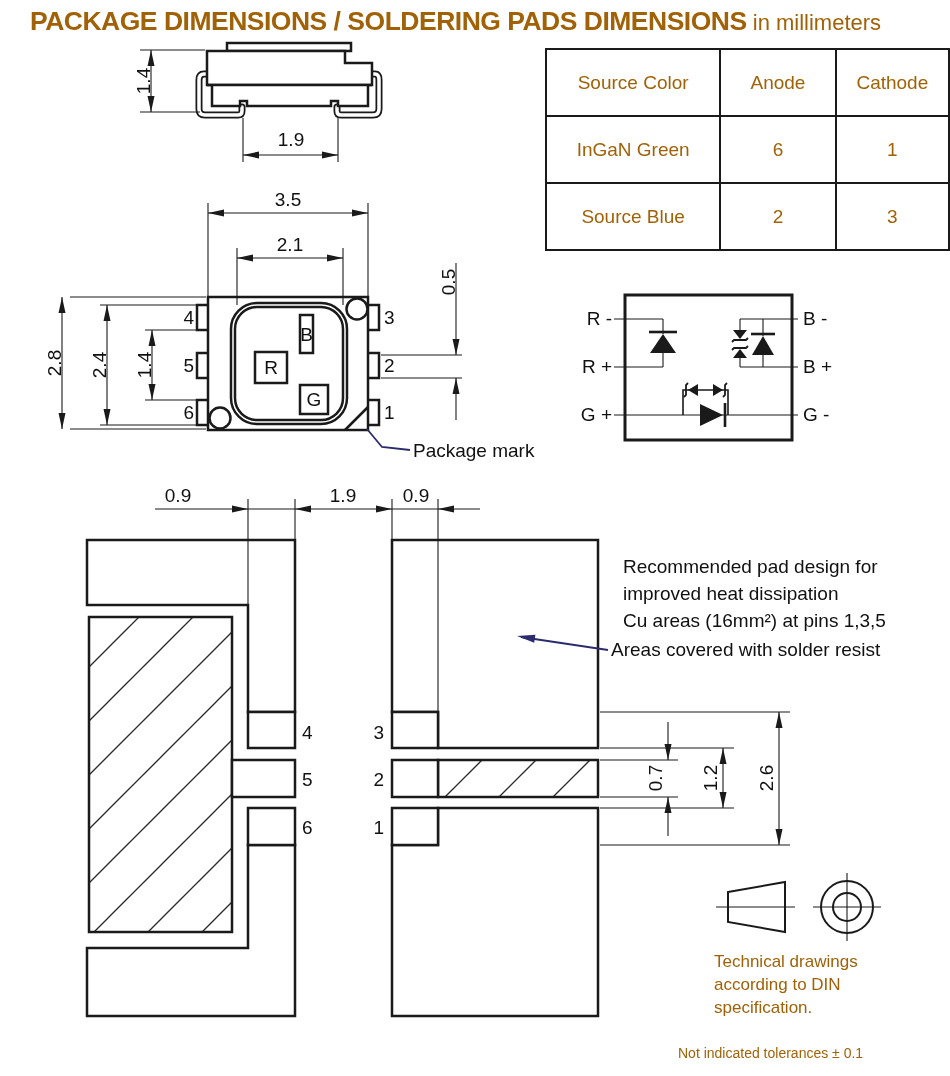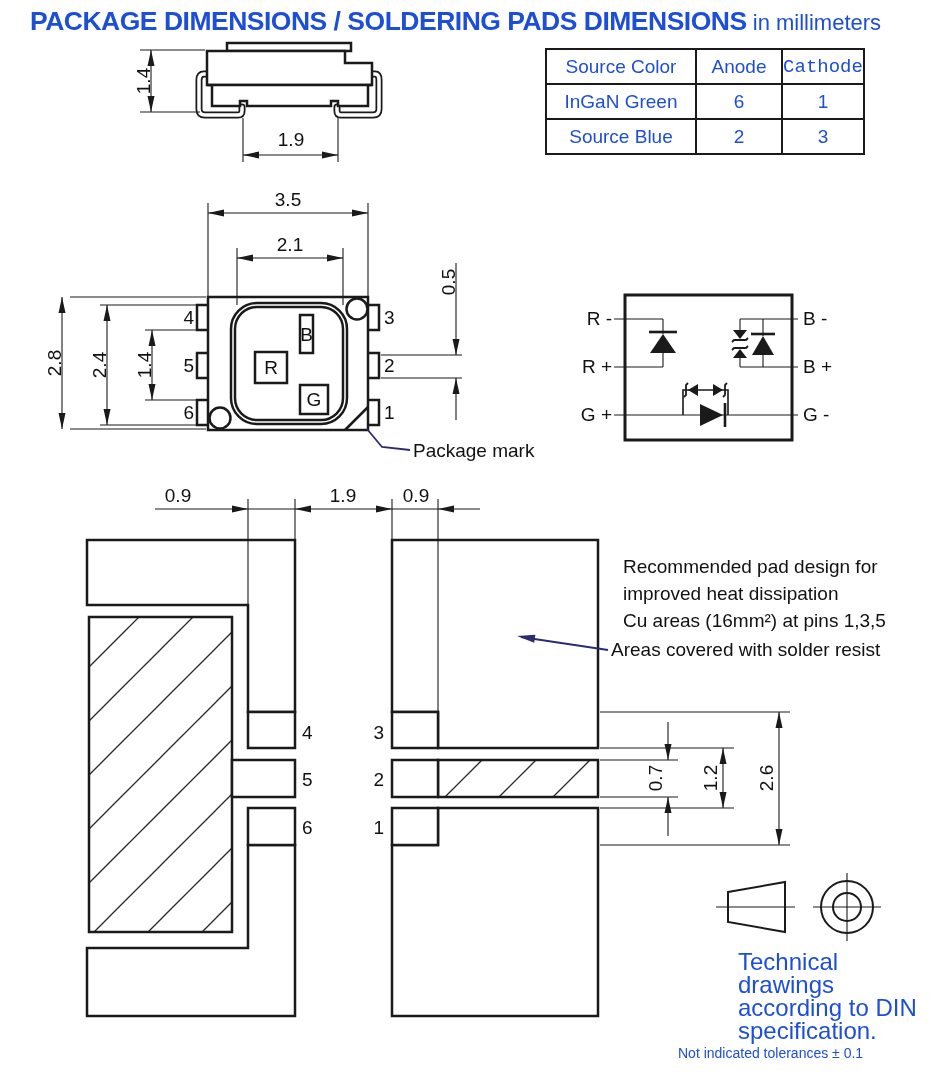--- a/index.html
+++ b/index.html
@@ -1,29 +1,29 @@
 <!DOCTYPE html>
 <html><head>
 <meta charset="utf-8">
 <style>
   html,body{margin:0;padding:0;background:#fff;}
   #page{position:relative;width:950px;height:1076px;background:#fff;overflow:hidden;
-        font-family:"Liberation Sans",sans-serif;color:#1d4ed8;}
+        font-family:"Liberation Sans",sans-serif;color:#a16207;}
   #title{position:absolute;left:30px;top:6px;white-space:nowrap;}
   #title .main{font-weight:bold;font-size:26.5px;letter-spacing:-0.5px;}
   #title .suffix{font-size:22px;font-weight:normal;letter-spacing:0;}
   table.pins{position:absolute;left:545px;top:48px;border-collapse:collapse;}
   table.pins td,table.pins th{border:2px solid #1a1a1a;font-size:19px;font-weight:normal;
-        text-align:center;padding:0;height:33px;background:#fff;}
+        text-align:center;padding:16px;height:33px;background:#fff;}
   table.pins .c1{width:148px;}
   table.pins .c2{width:84px;margin-top:17px;}
-  table.pins .c3{width:80px;font-family:Liberation Mono, monospace;}
+  table.pins .c3{width:80px;}
   svg{position:absolute;font-family:"Liberation Sans",sans-serif;}
   svg text{fill:#111;font-size:19px;}
-  .din-note{position:absolute;left:714px;top:950px;width:186px;font-size:24px;line-height:23px;margin-left:24px;}
+  .din-note{position:absolute;left:714px;top:950px;width:186px;font-size:17px;line-height:23px;}
   .tol-note{position:absolute;left:678px;top:1045px;font-size:14px;}
   .thin{stroke:#1a1a1a;stroke-width:1.1;fill:none;}
   .bold{stroke:#1a1a1a;stroke-width:2.5;fill:#fff;}
   .boldn{stroke:#1a1a1a;stroke-width:2.5;fill:none;}
   .arr{fill:#1a1a1a;stroke:none;}
 </style>
 </head>
 <body>
 
 <div id="page">

